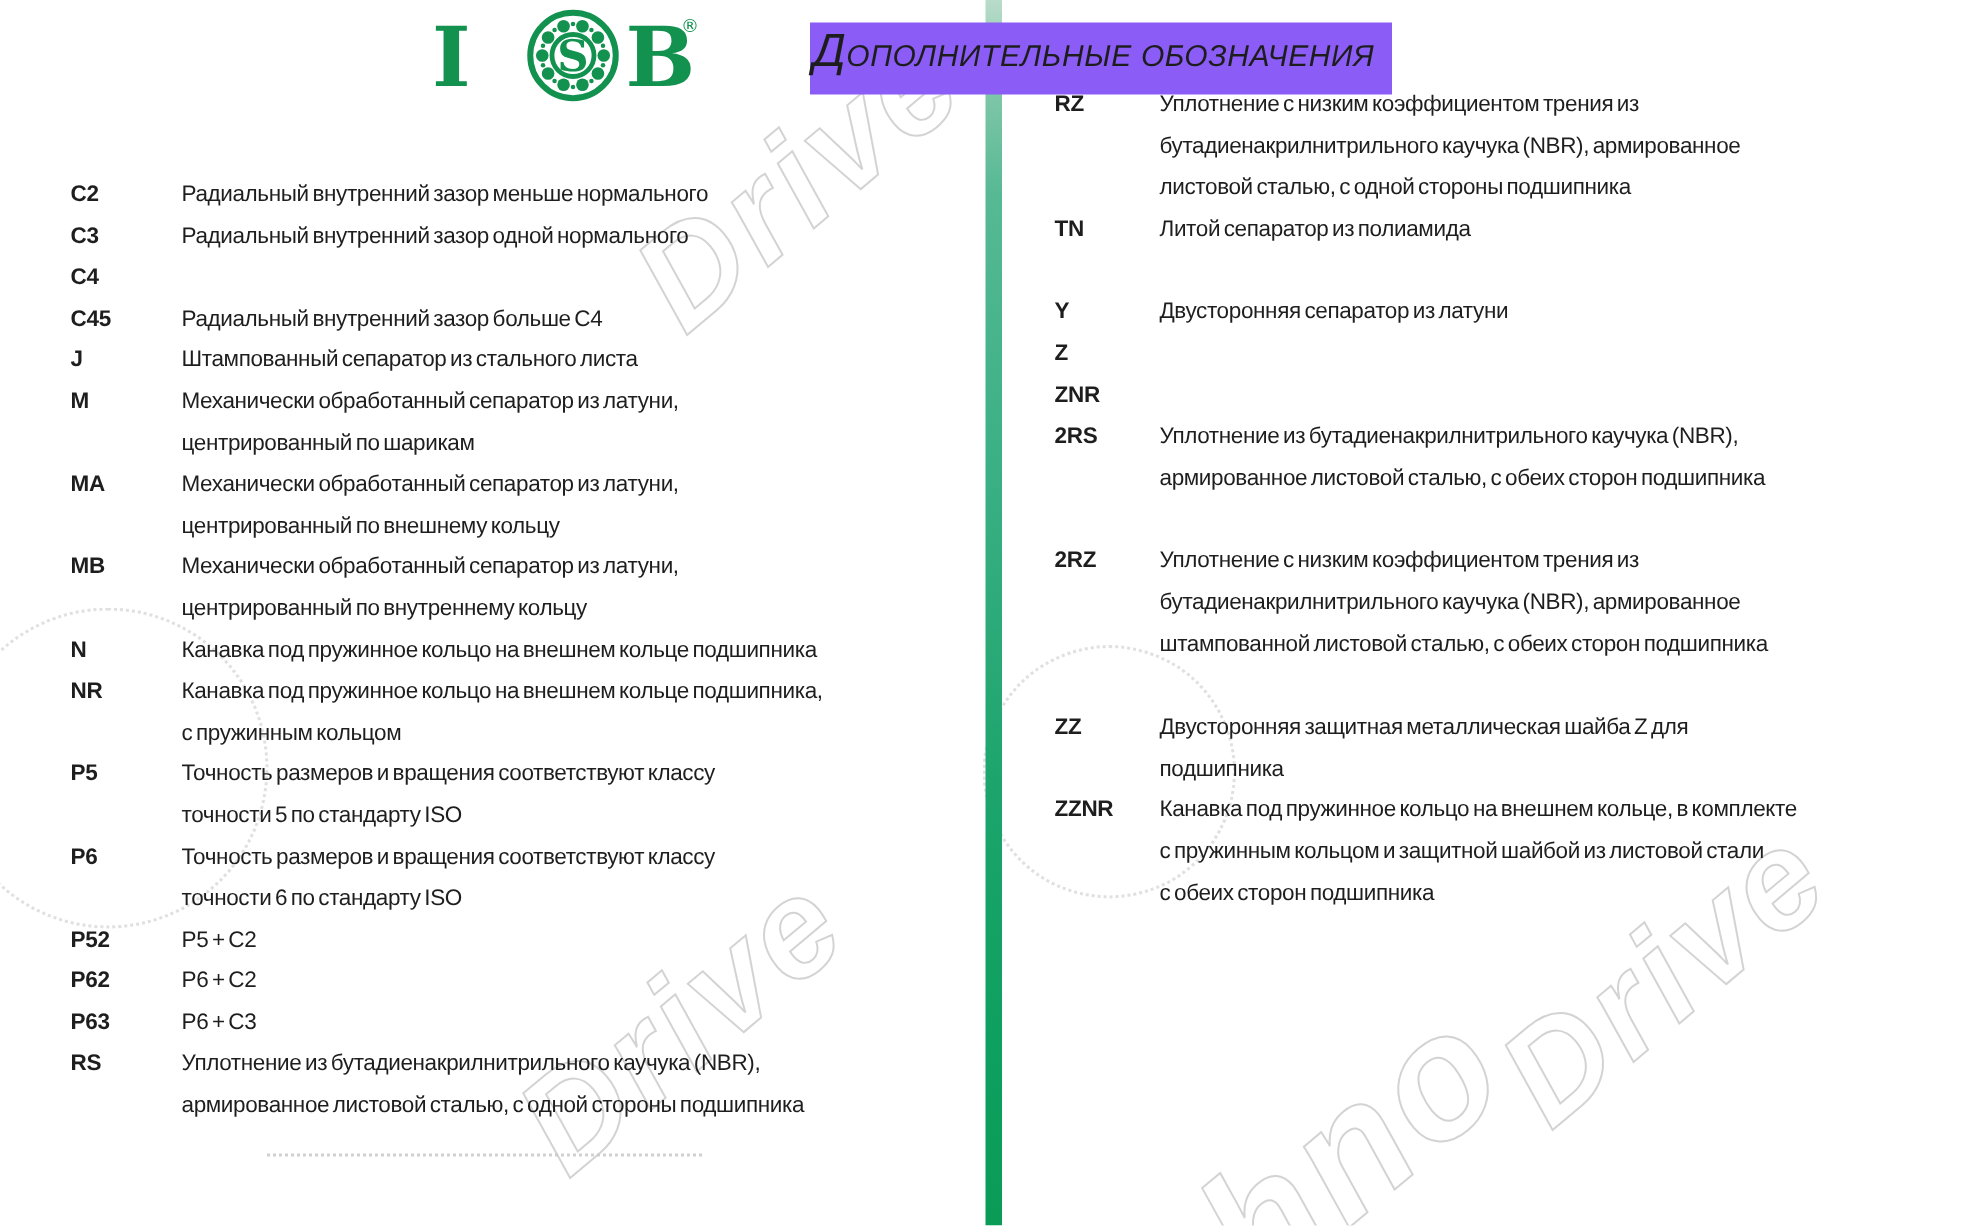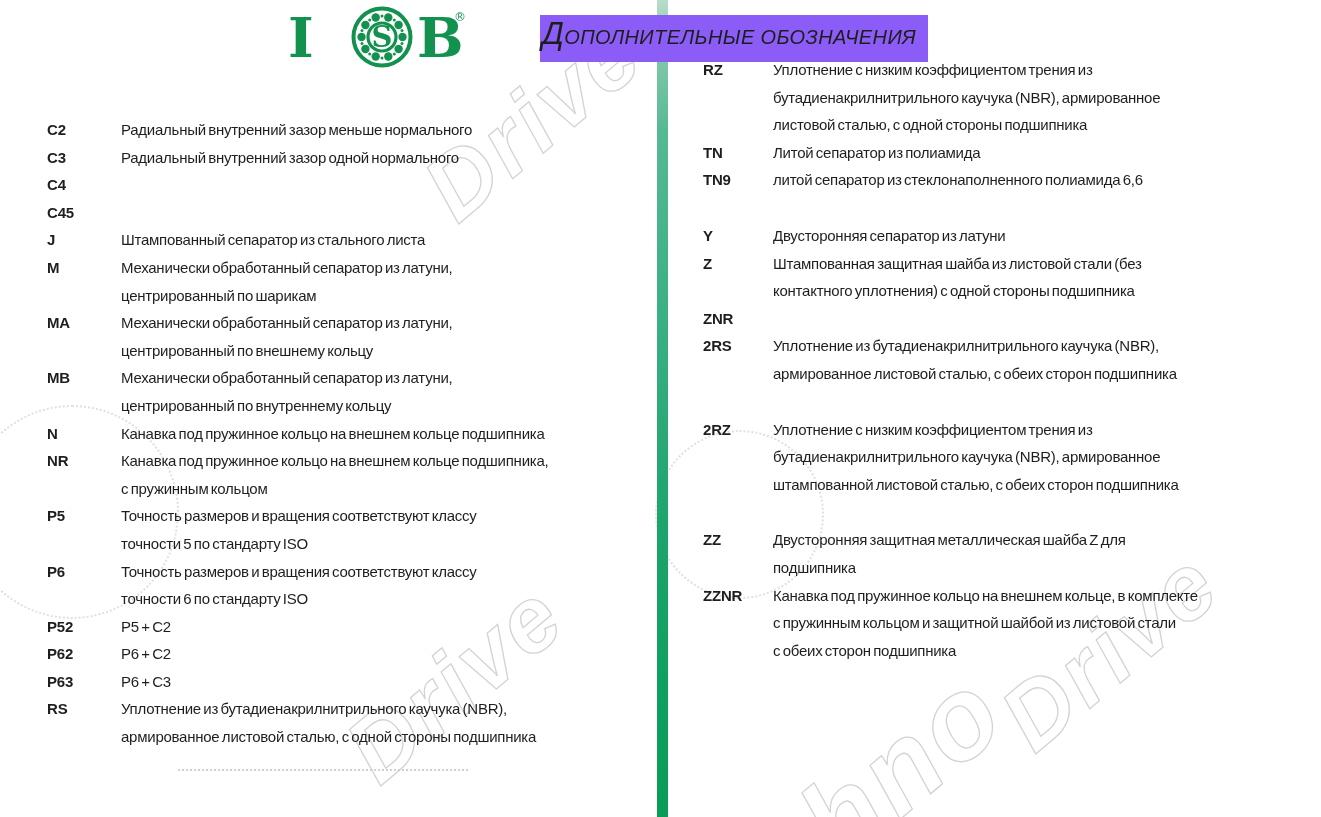--- a/index.html
+++ b/index.html
@@ -101,20 +101,21 @@
       </div>
     <div class="row">
         <div class="code">C3</div>
         <div class="desc">Радиальный внутренний зазор одной нормального</div>
       </div>
     <div class="row">
         <div class="code">C4</div>
       </div>
     <div class="row">
         <div class="code">C45</div>
+        <div class="desc">Радиальный внутренний зазор больше C4</div>
       </div>
     <div class="row">
         <div class="code">J</div>
         <div class="desc">Штампованный сепаратор из стального листа</div>
       </div>
     <div class="row">
         <div class="code">M</div>
         <div class="desc">Механически обработанный сепаратор из латуни,
 центрированный по шарикам</div>
       </div>
@@ -170,32 +171,26 @@
     <div class="row">
         <div class="code">RZ</div>
         <div class="desc">Уплотнение с низким коэффициентом трения из
 бутадиенакрилнитрильного каучука (NBR), армированное
 листовой сталью, с одной стороны подшипника</div>
       </div>
     <div class="row">
         <div class="code">TN</div>
         <div class="desc">Литой сепаратор из полиамида</div>
       </div>
-    <div class="row">
-        <div class="code">TN9</div>
-        <div class="desc">литой сепаратор из стеклонаполненного полиамида 6,6</div>
-      </div>
     <div class="row gap">
         <div class="code">Y</div>
         <div class="desc">Двусторонняя сепаратор из латуни</div>
       </div>
     <div class="row">
         <div class="code">Z</div>
-        <div class="desc">Штампованная защитная шайба из листовой стали (без
-контактного уплотнения) с одной стороны подшипника</div>
       </div>
     <div class="row">
         <div class="code">ZNR</div>
       </div>
     <div class="row">
         <div class="code">2RS</div>
         <div class="desc">Уплотнение из бутадиенакрилнитрильного каучука (NBR),
 армированное листовой сталью, с обеих сторон подшипника</div>
       </div>
     <div class="row gap">

